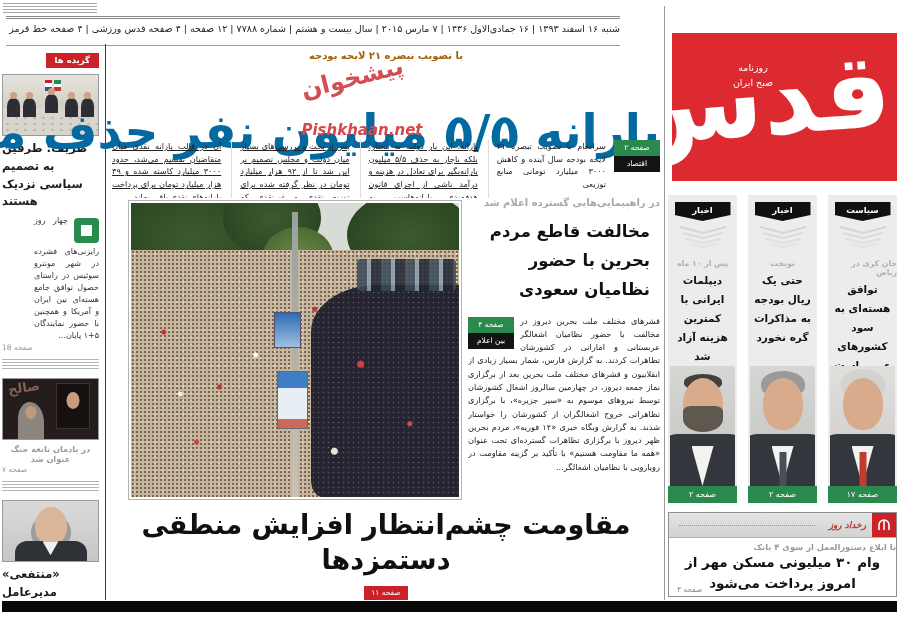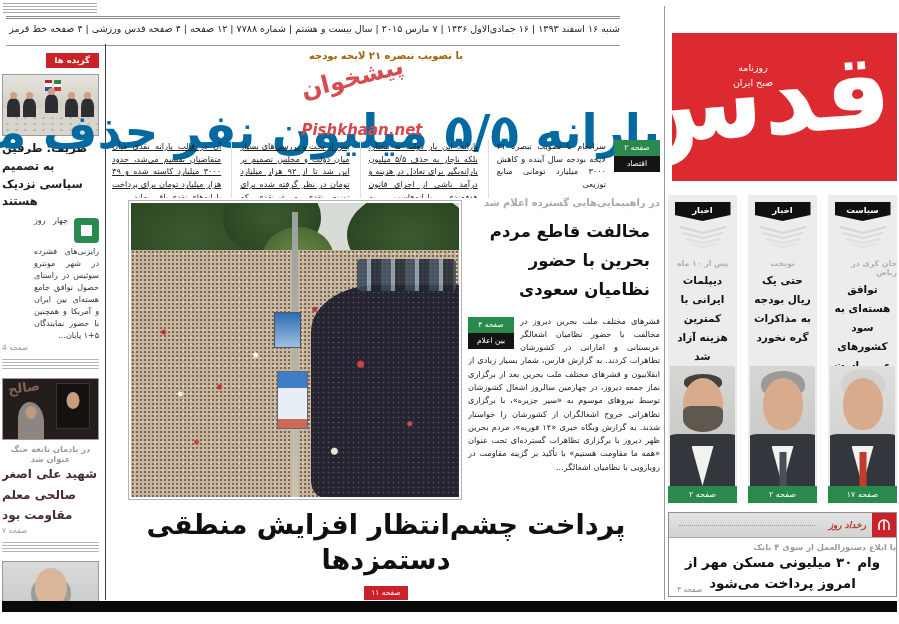--- a/index.html
+++ b/index.html
@@ -297,33 +297,32 @@
         <div class="fg" style="left:21%"></div>
         <div class="fg" style="left:44%;bottom:36%"></div>
         <div class="fg" style="right:21%"></div>
         <div class="fg" style="right:4%"></div>
         <div class="table"></div>
       </div>
       <div class="sb-headline">ظریف: طرفین به تصمیم سیاسی نزدیک هستند</div>
       <div class="sb-body">
         <span class="q"></span><span>چهار روز رایزنی‌های فشرده در شهر مونترو سوئیس در راستای حصول توافق جامع هسته‌ای بین ایران و آمریکا و همچنین با حضور نمایندگان ۵+۱ پایان...</span>
       </div>
-      <div class="sb-ref">صفحه 4</div>
+      <div class="sb-ref">صفحه 18</div>
     </article>
 
     <div class="sep"></div>
 
     <article>
       <div class="sb-photo sp2">
         <span class="callig">صالح</span>
         <div class="poster"></div>
         <div class="speaker"></div>
       </div>
       <div class="sb-kicker">در یادمان نابغه جنگ عنوان شد</div>
-      <div class="sb-headline martyr">شهید علی اصغر صالحی معلم مقاومت بود</div>
       <div class="sb-ref">صفحه ۷</div>
     </article>
 
     <div class="sep"></div>
 
     <article>
       <div class="sb-photo sp3">
         <div class="head3"></div>
         <div class="suit3"></div>
       </div>
@@ -371,18 +370,18 @@
     <div class="bh-body">
       <span class="pb float">
         <span class="pb-top" style="display:block">صفحه ۴</span>
         <span class="pb-bot" style="display:block">بین اعلام</span>
       </span>
       <span>قشرهای مختلف ملت بحرین دیروز در مخالفت با حضور نظامیان اشغالگر عربستانی و اماراتی در کشورشان تظاهرات کردند. به گزارش فارس، شمار بسیار زیادی از انقلابیون و قشرهای مختلف ملت بحرین بعد از برگزاری نماز جمعه دیروز، در چهارمین سالروز اشغال کشورشان توسط نیروهای موسوم به «سپر جزیره»، با برگزاری تظاهراتی خروج اشغالگران از کشورشان را خواستار شدند. به گزارش وبگاه خبری «۱۴ فوریه»، مردم بحرین ظهر دیروز با برگزاری تظاهرات گسترده‌ای تحت عنوان «همه ما مقاومت هستیم» با تأکید بر گزینه مقاومت در رویارویی با نظامیان اشغالگر...</span>
     </div>
   </article>
 
   <article class="wages">
-    <h2 class="wg-headline" style="margin:0">پرداخت چشم‌انتظار افزایش منطقی دستمزدها</h2>
+    <h2 class="wg-headline" style="margin:0">مقاومت چشم‌انتظار افزایش منطقی دستمزدها</h2>
     <span class="wg-badge">صفحه ۱۱</span>
   </article>
 
   <div class="fold-bar"></div>
 </div>
 
 </body></html>

